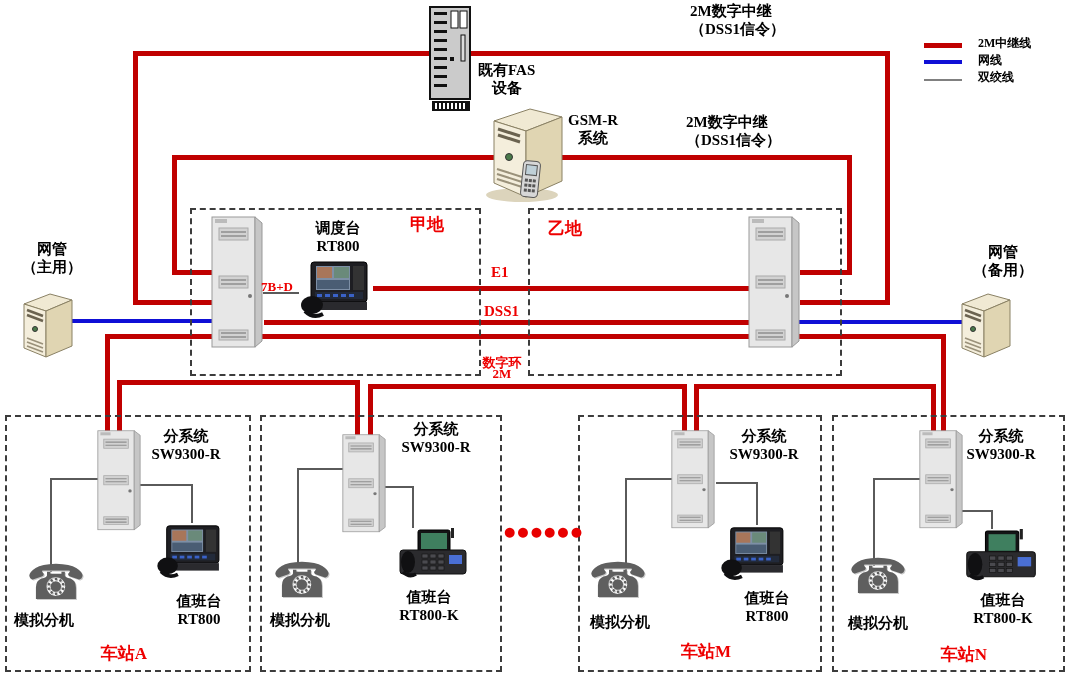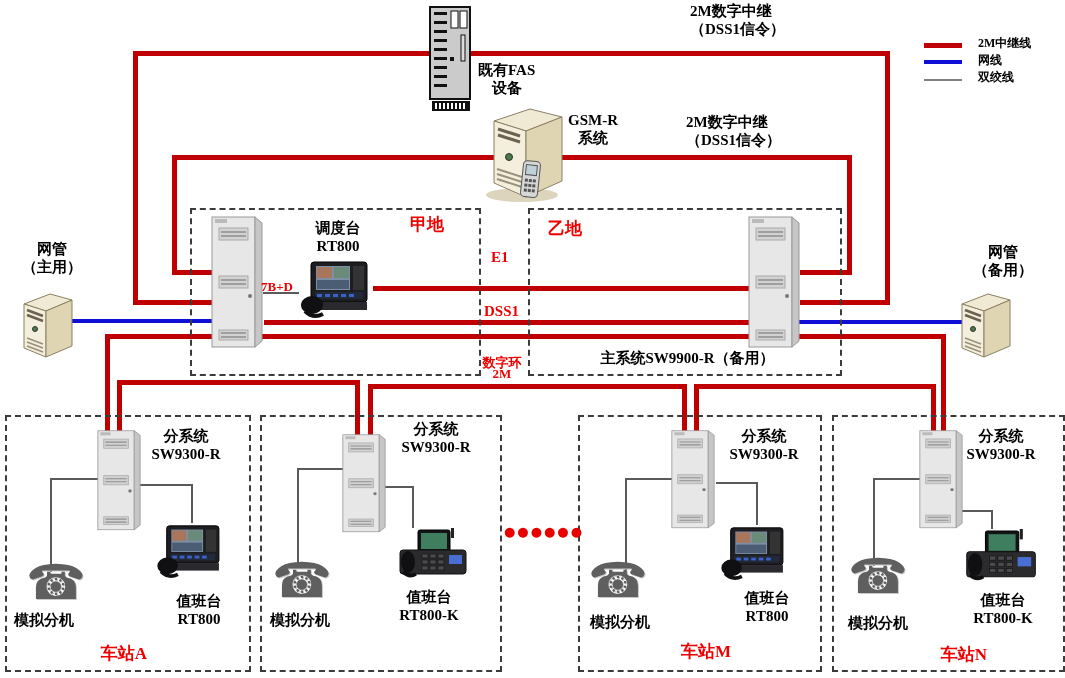--- a/index.html
+++ b/index.html
@@ -407,25 +407,24 @@
   </div>
   <div class="t c" style="left:957px;top:243px;width:92px;">
     <span>网管</span><span class="l2">（备用）</span>
   </div>
   <div class="t c" style="left:303px;top:219px;width:70px;">
     <span>调度台</span><span class="l2">RT800</span>
   </div>
   <div class="t red small" style="left:261px;top:279px;">7B+D</div>
   <div class="t red big" style="left:410px;top:215px;text-align:center;">甲地</div>
   <div class="t red big" style="left:548px;top:219px;">乙地</div>
-  <div class="t red" style="left:491px;top:248px;font-family:Liberation Serif, serif;">E1</div>
+  <div class="t red" style="left:491px;top:263px;font-family:Liberation Serif, serif;">E1</div>
   <div class="t red" style="left:484px;top:302px;">DSS1</div>
   <div class="t red c small" style="left:479px;top:339px;width:46px;margin-top:27px;">2M</div>
   <div class="t red c small" style="left:479px;top:355px;width:46px;">数字环</div>
-  <div class="t c" style="left:580px;top:349px;width:215px;">主系统SW9900-R（备用）</div>
 
   <div class="dots" style="left:504px;top:524px;">●●●●●●</div>
 
   <div class="t c" style="left:140px;top:427px;width:92px;">
     <span>分系统</span><span class="l2">SW9300-R</span>
   </div>
   <div class="t c" style="left:2px;top:611px;width:84px;">模拟分机</div>
   <div class="t c" style="left:156px;top:592px;width:86px;">
     <span>值班台</span><span class="l2">RT800</span>
   </div>

